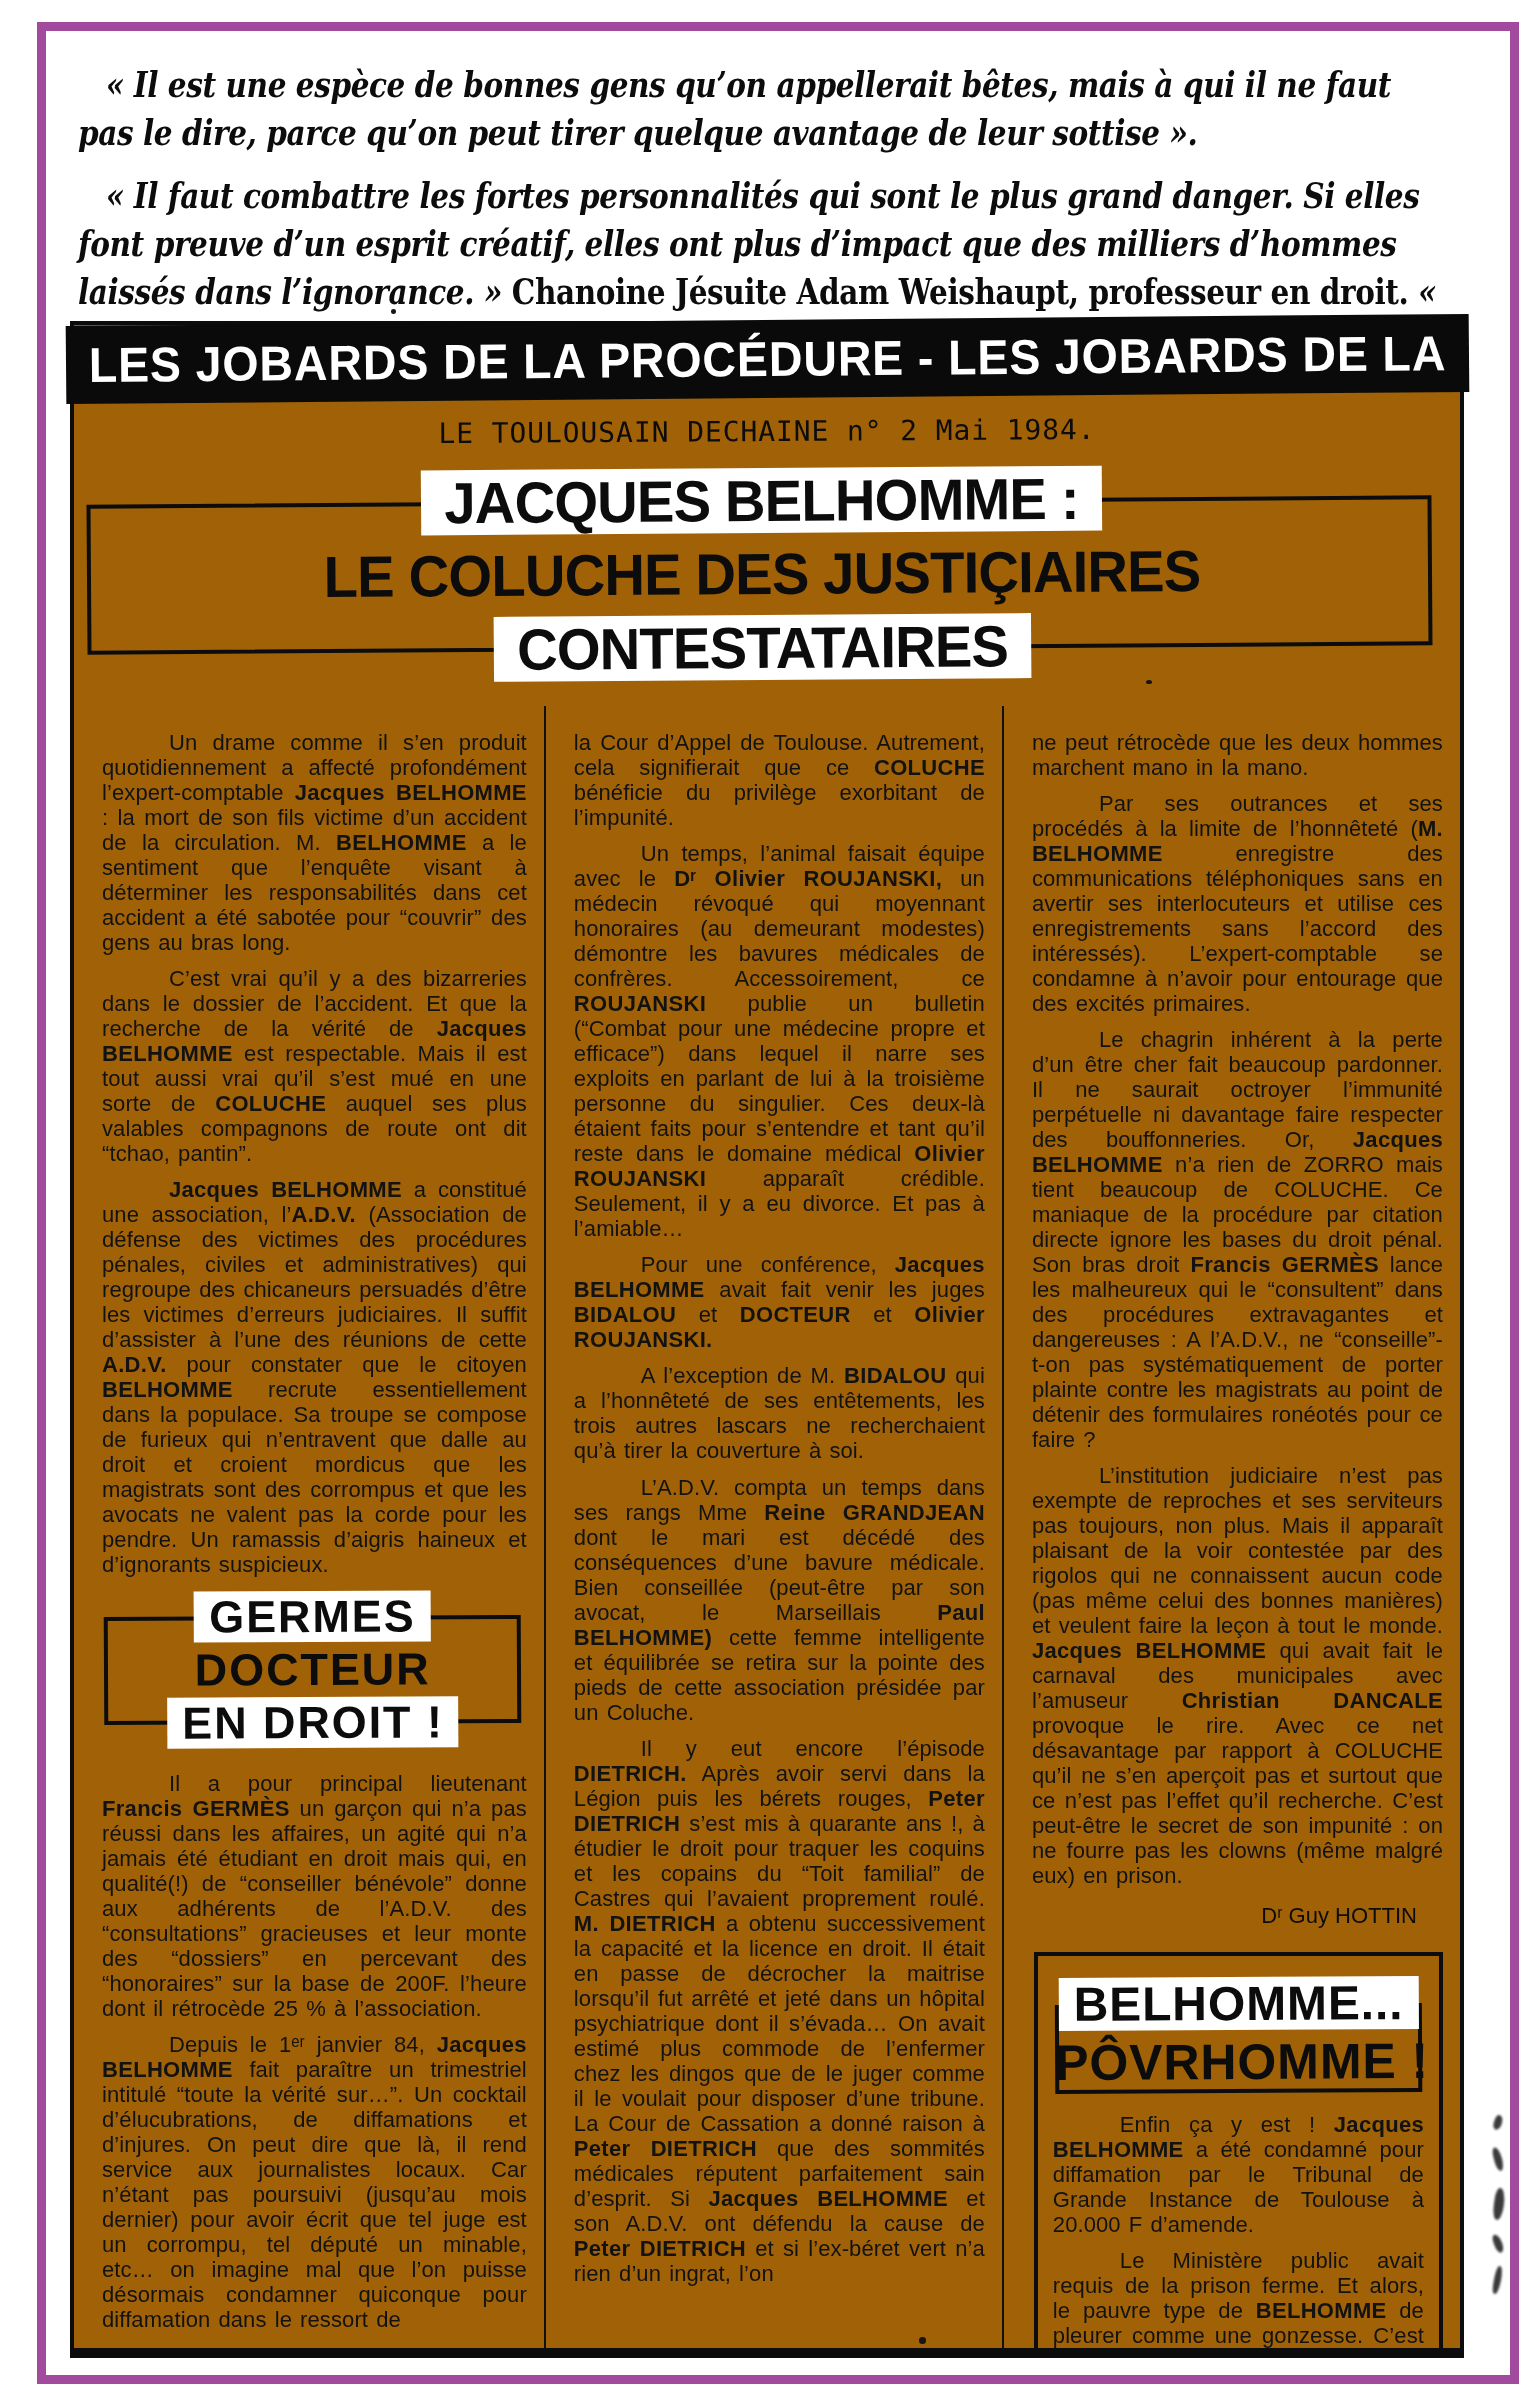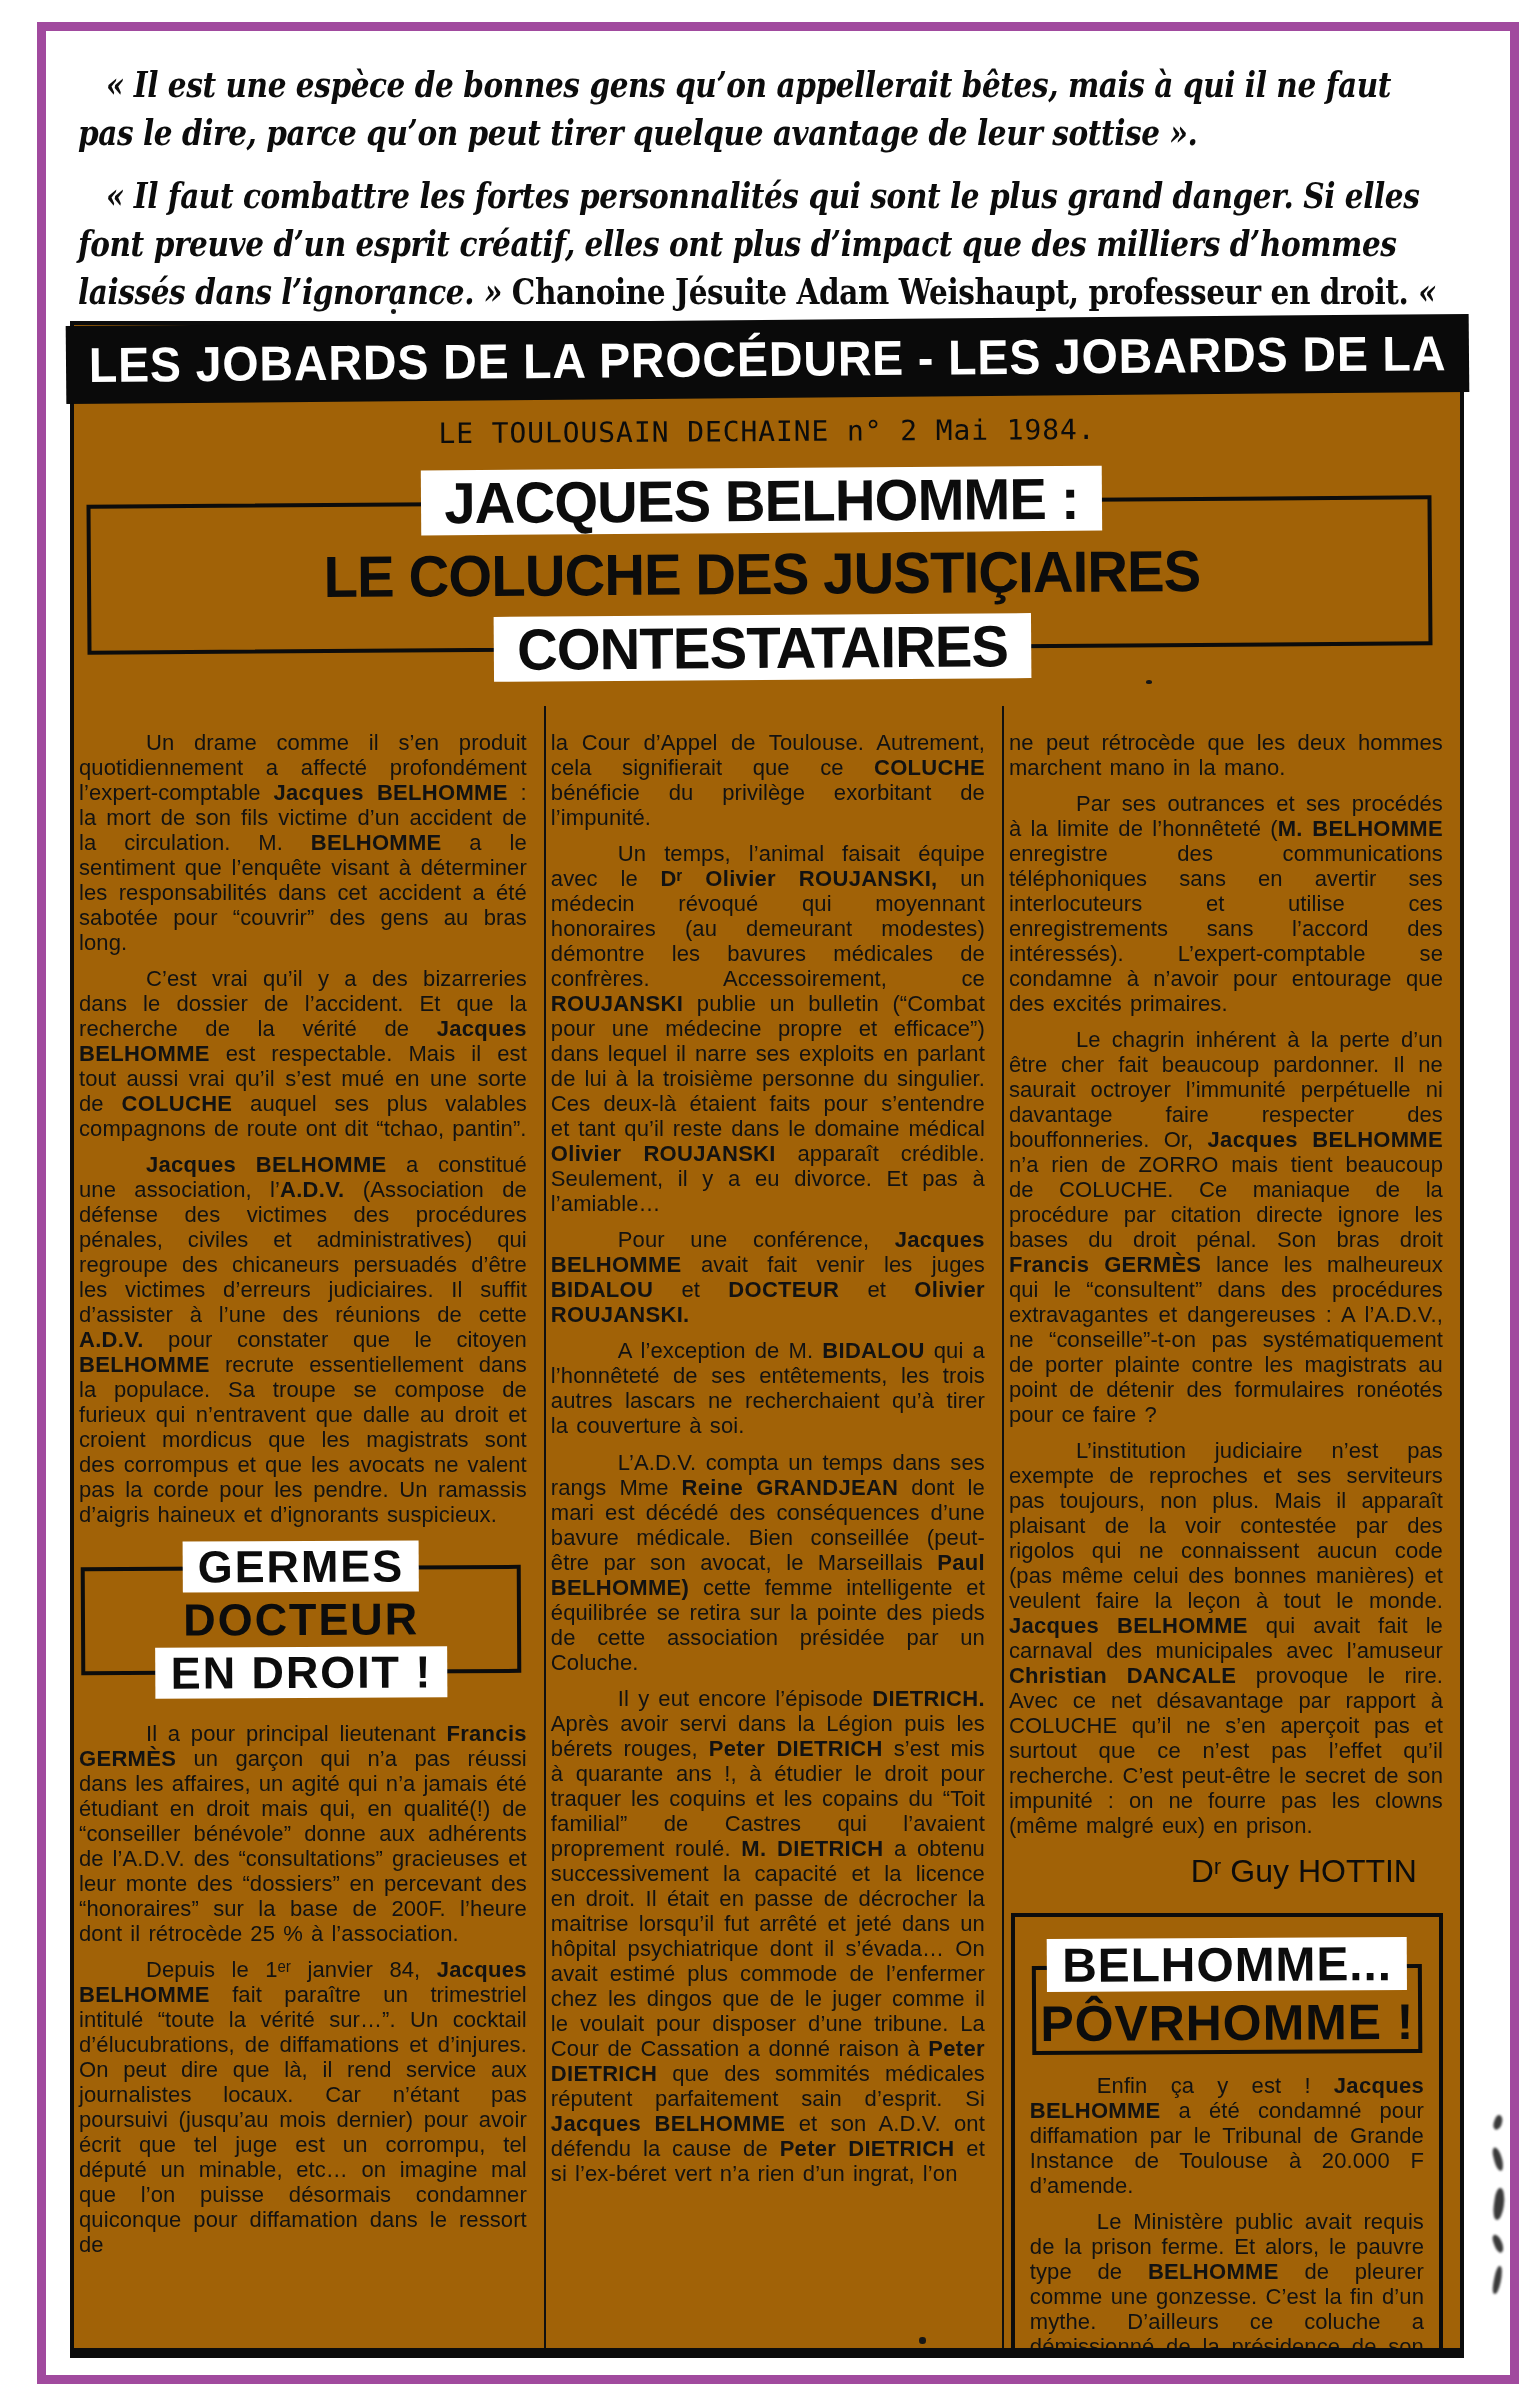--- a/index.html
+++ b/index.html
@@ -59,21 +59,21 @@
     font-size:58px; transform:scaleX(0.97); transform-origin:50% 50%;
     white-space:nowrap; z-index:2;
   }
   .h1 { line-height:71px; }
   .h2 { line-height:76px; }
   .h3 { line-height:71px; }
   .h-line .wbg { background:#fff; padding:0 24px; }
 
   
   .cols { display:flex; align-items:stretch; flex:1; margin-top:20.5px; min-height:0; }
-  .col { padding:24px 17px 0 5px; overflow:hidden; }
+  .col { padding:24px 17px 0 28px; overflow:hidden; }
   .col-1 { width:33.9%; }
   .col-2 { width:33.05%; border-left:2.8px solid #101010; }
   .col-3 { width:33.05%; border-left:2.8px solid #101010; display:flex; flex-direction:column; }
 
   p.body {
     margin:0 0 11.2px 0; text-align:justify; text-indent:67px;
     font-size:22px; line-height:25px; letter-spacing:0.1px; word-spacing:1.9px;
     color:#121212;
   }
   p.noindent { text-indent:0; }
@@ -85,21 +85,21 @@
   .box-line {
     position:relative; text-align:center; font-weight:800; z-index:2;
     white-space:nowrap;
   }
   .box-line .wbg { background:#fff; padding:0 15px; }
 
   .germes-box { height:160px; margin:13px 5.6px 20.5px 1.9px; }
   .germes-box .rect { top:26px; bottom:26px; }
   .germes-box .box-line { font-size:45px; line-height:53px; letter-spacing:1.9px; }
 
-  .sig { text-align:right; font-size:32px; margin:3.7px 26px 15px 0; font-weight:normal; }
+  .sig { text-align:right; font-size:22px; margin:3.7px 26px 15px 0; font-weight:normal; }
 
   .pov-section { border:4.7px solid var(--ink); margin:7.5px 0 1.9px 1.9px; padding:0 15px 9.3px 15px; flex:1; }
   .pov-title { height:117px; margin:20.5px 1.9px 18.6px 1.9px; }
   .pov-title .rect { top:28px; bottom:0; }
   .pov-title .box-line { font-size:48px; line-height:56px; letter-spacing:0.9px; }
   .pov-title .t2 { font-size:50px; line-height:60px; }
 
   
   .scribble {
     position:absolute; right:15px; top:2115px; width:24px; height:196px;

